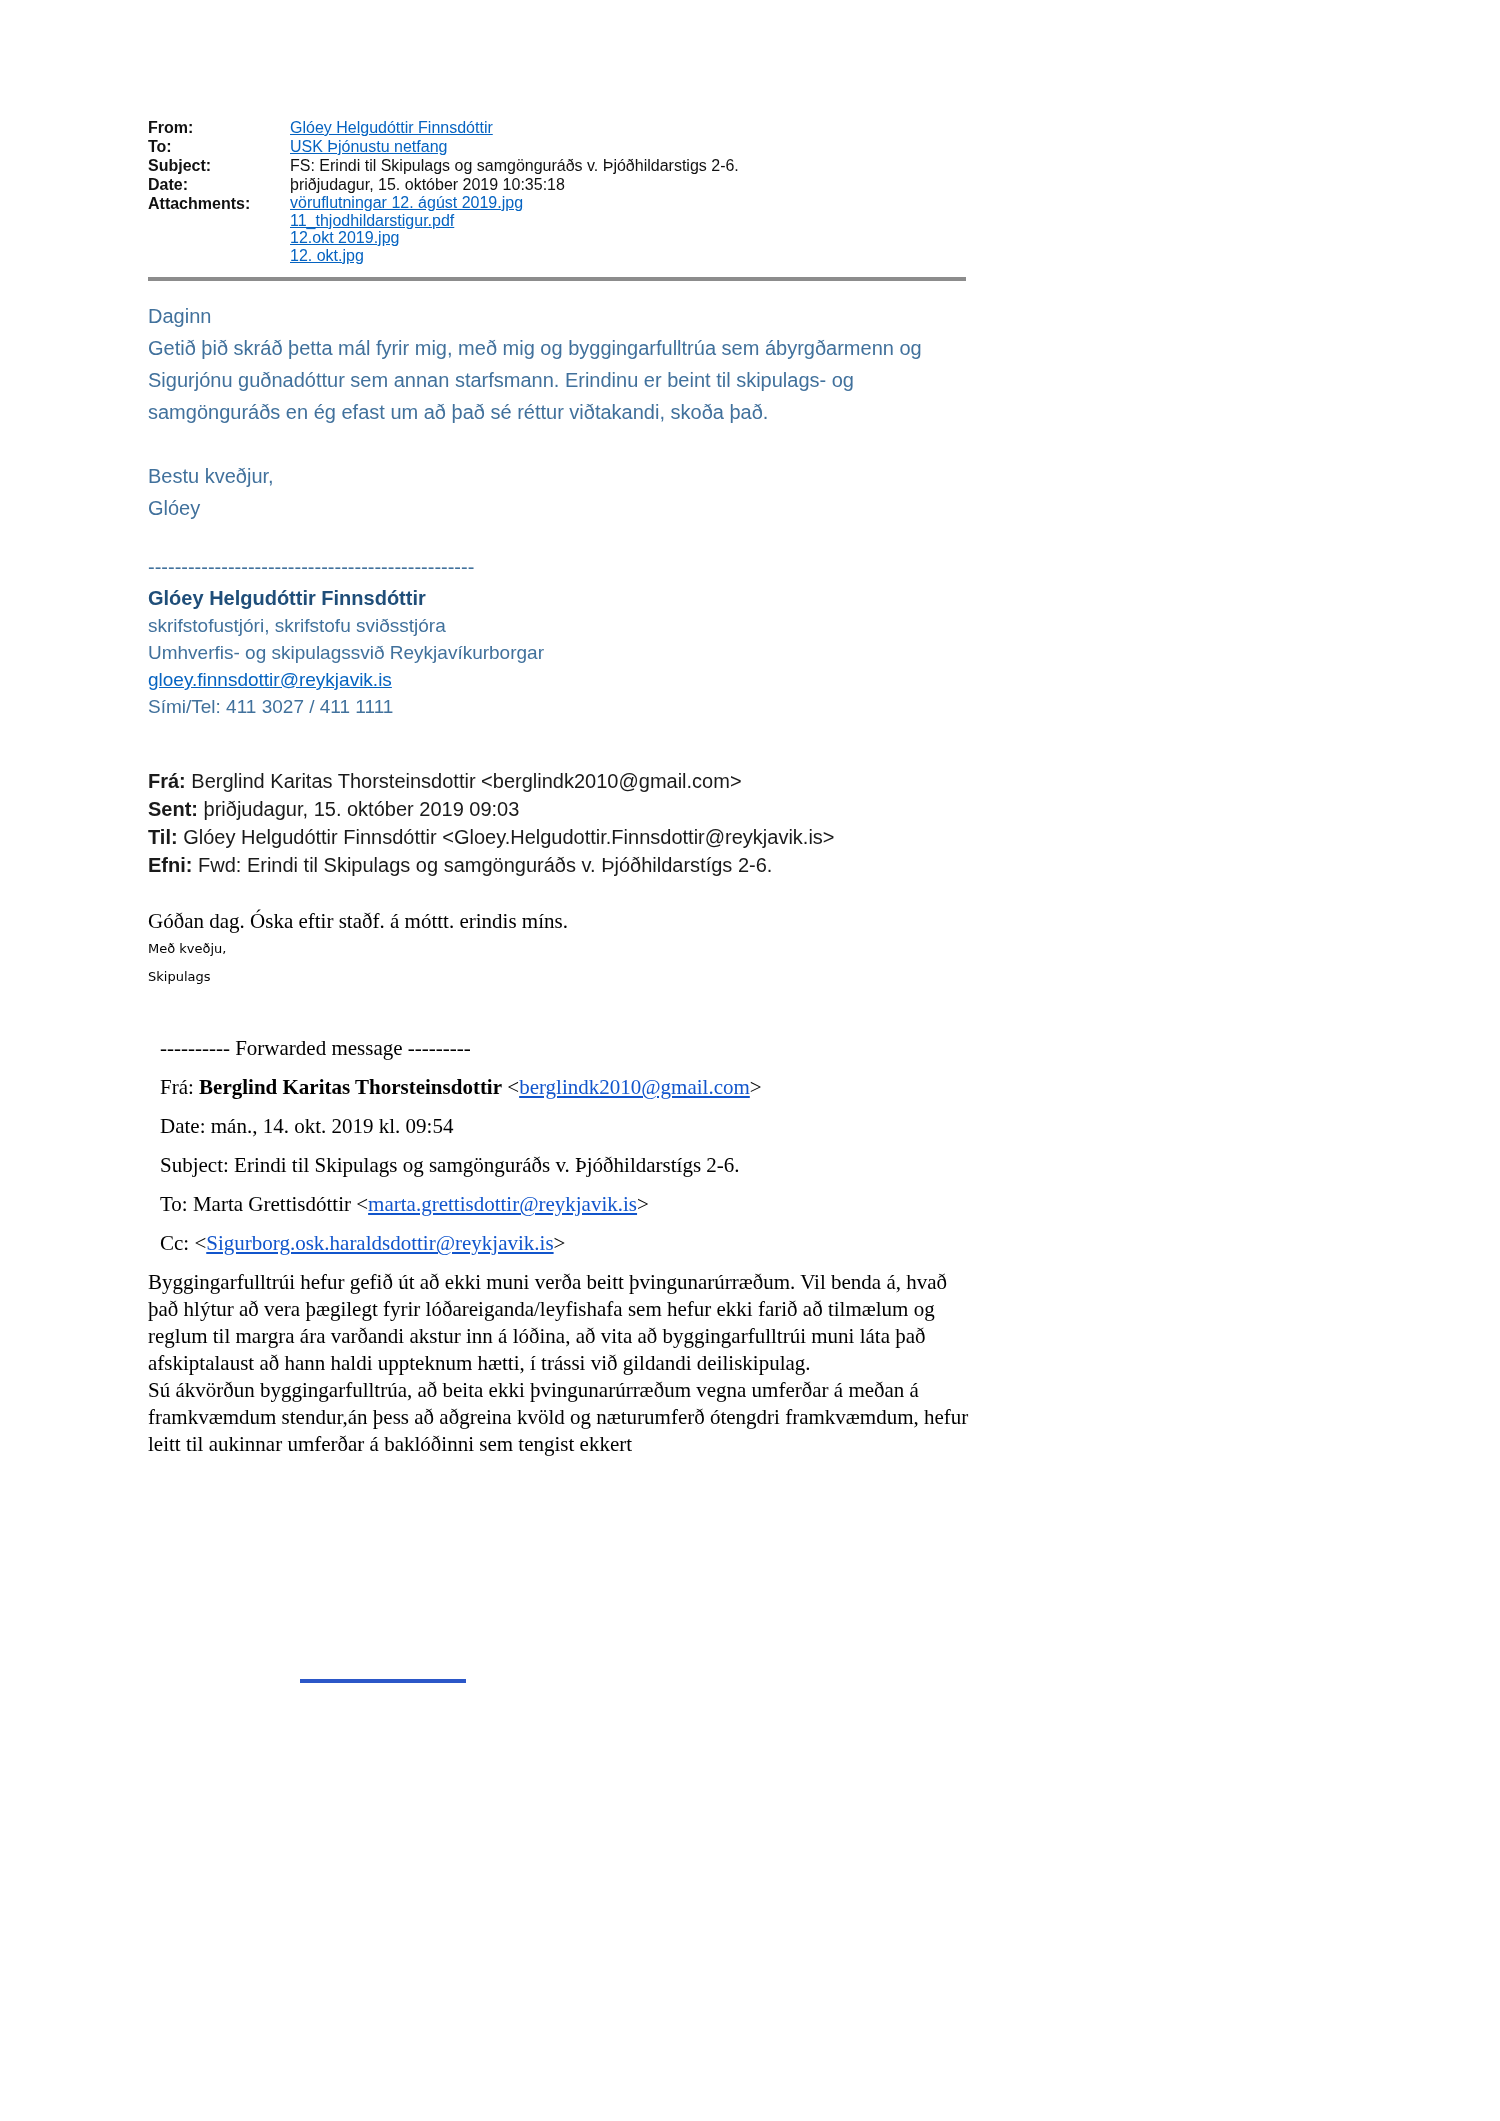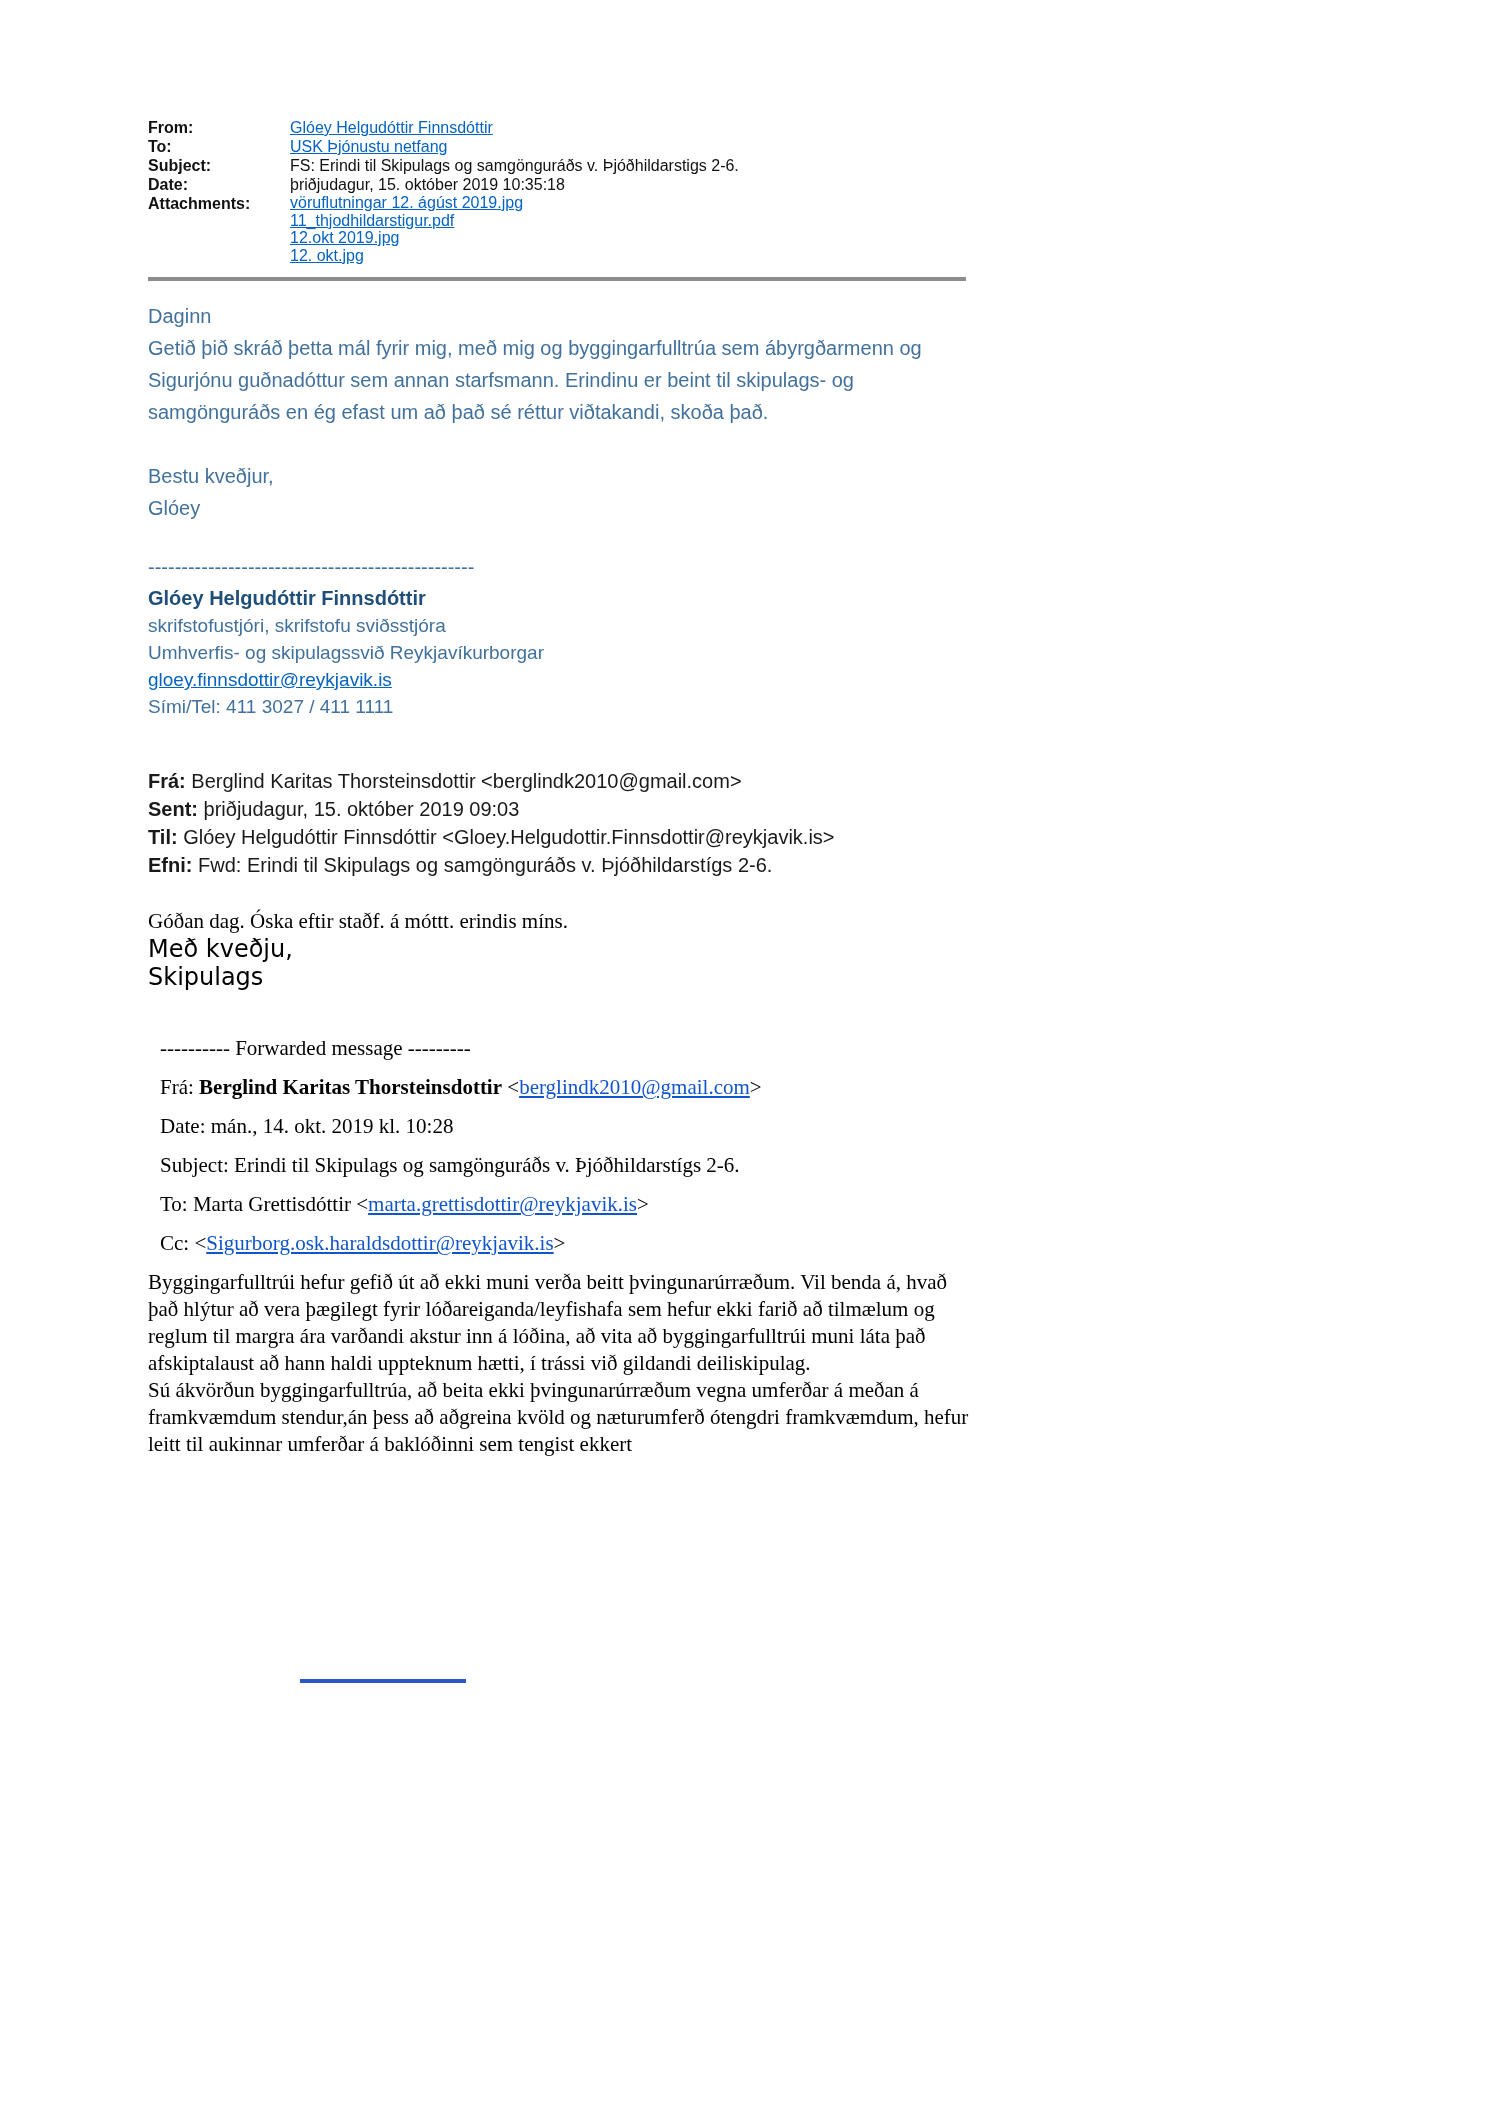--- a/index.html
+++ b/index.html
@@ -32,21 +32,21 @@
   .sig-name{color:#1F4E79;font-weight:700;font-size:20px;}
   .sig-email{color:#0563C1;text-decoration:underline;cursor:pointer;}
   
   .qhead{font-size:20px;line-height:28px;margin-top:47px;color:#1a1a1a;width:822px;}
   .qhead p{margin:0;}
   .ql{font-weight:700;}
   
   .serif{font-family:"Liberation Serif",serif;font-size:21px;line-height:27px;color:#000;}
   .m2{margin-top:29px;width:822px;}
   .m2 p{margin:0;}
-  .hand{font-family:"DejaVu Sans",cursive;font-size:24px;line-height:28px;}
+  .hand{font-family:"DejaVu Sans",cursive;font-size:13px;line-height:28px;}
   
   .fwd{margin-top:44px;width:840px;}
   .fwd p{margin:12px;}
   .glink{color:#1155CC;text-decoration:underline;cursor:pointer;}
   .b{font-weight:700;}
   
   .bodytext{width:828px;}
   .bodytext p{margin:0;}
   .p1{margin-top:37px;}
   .p2{margin-top:26px;}
@@ -114,21 +114,21 @@
 
   <div class="m2">
     <p class="serif">Góðan dag. Óska eftir staðf. á móttt. erindis míns.</p>
     <p class="hand">Með kveðju,</p>
     <p class="hand">Skipulags</p>
   </div>
 
   <div class="fwd serif">
     <p>---------- Forwarded message ---------</p>
     <p><span>Frá: </span><span class="b">Berglind Karitas Thorsteinsdottir</span><span> &lt;</span><a class="glink">berglindk2010@gmail.com</a><span>&gt;</span></p>
-    <p>Date: mán., 14. okt. 2019 kl. 10:28</p>
+    <p>Date: mán., 14. okt. 2019 kl. 09:54</p>
     <p>Subject: Erindi til Skipulags og samgönguráðs v. Þjóðhildarstígs 2-6.</p>
     <p><span>To: Marta Grettisdóttir &lt;</span><a class="glink">marta.grettisdottir@reykjavik.is</a><span>&gt;</span></p>
     <p><span>Cc: &lt;</span><a class="glink">Sigurborg.osk.haraldsdottir@reykjavik.is</a><span>&gt;</span></p>
   </div>
 
   <div class="bodytext serif">
     <p class="p2">Byggingarfulltrúi hefur gefið út að ekki muni verða beitt þvingunarúrræðum. Vil benda á, hvað það hlýtur að vera þægilegt fyrir lóðareiganda/leyfishafa sem hefur ekki farið að tilmælum og reglum til margra ára varðandi akstur inn á lóðina, að vita að byggingarfulltrúi muni láta það afskiptalaust að hann haldi uppteknum hætti, í trássi við gildandi deiliskipulag.</p>
     <p class="p3">Sú ákvörðun byggingarfulltrúa, að beita ekki þvingunarúrræðum vegna umferðar á meðan á framkvæmdum stendur,án þess að aðgreina kvöld og næturumferð ótengdri framkvæmdum, hefur leitt til aukinnar umferðar á baklóðinni sem tengist ekkert</p>
   </div>
 

